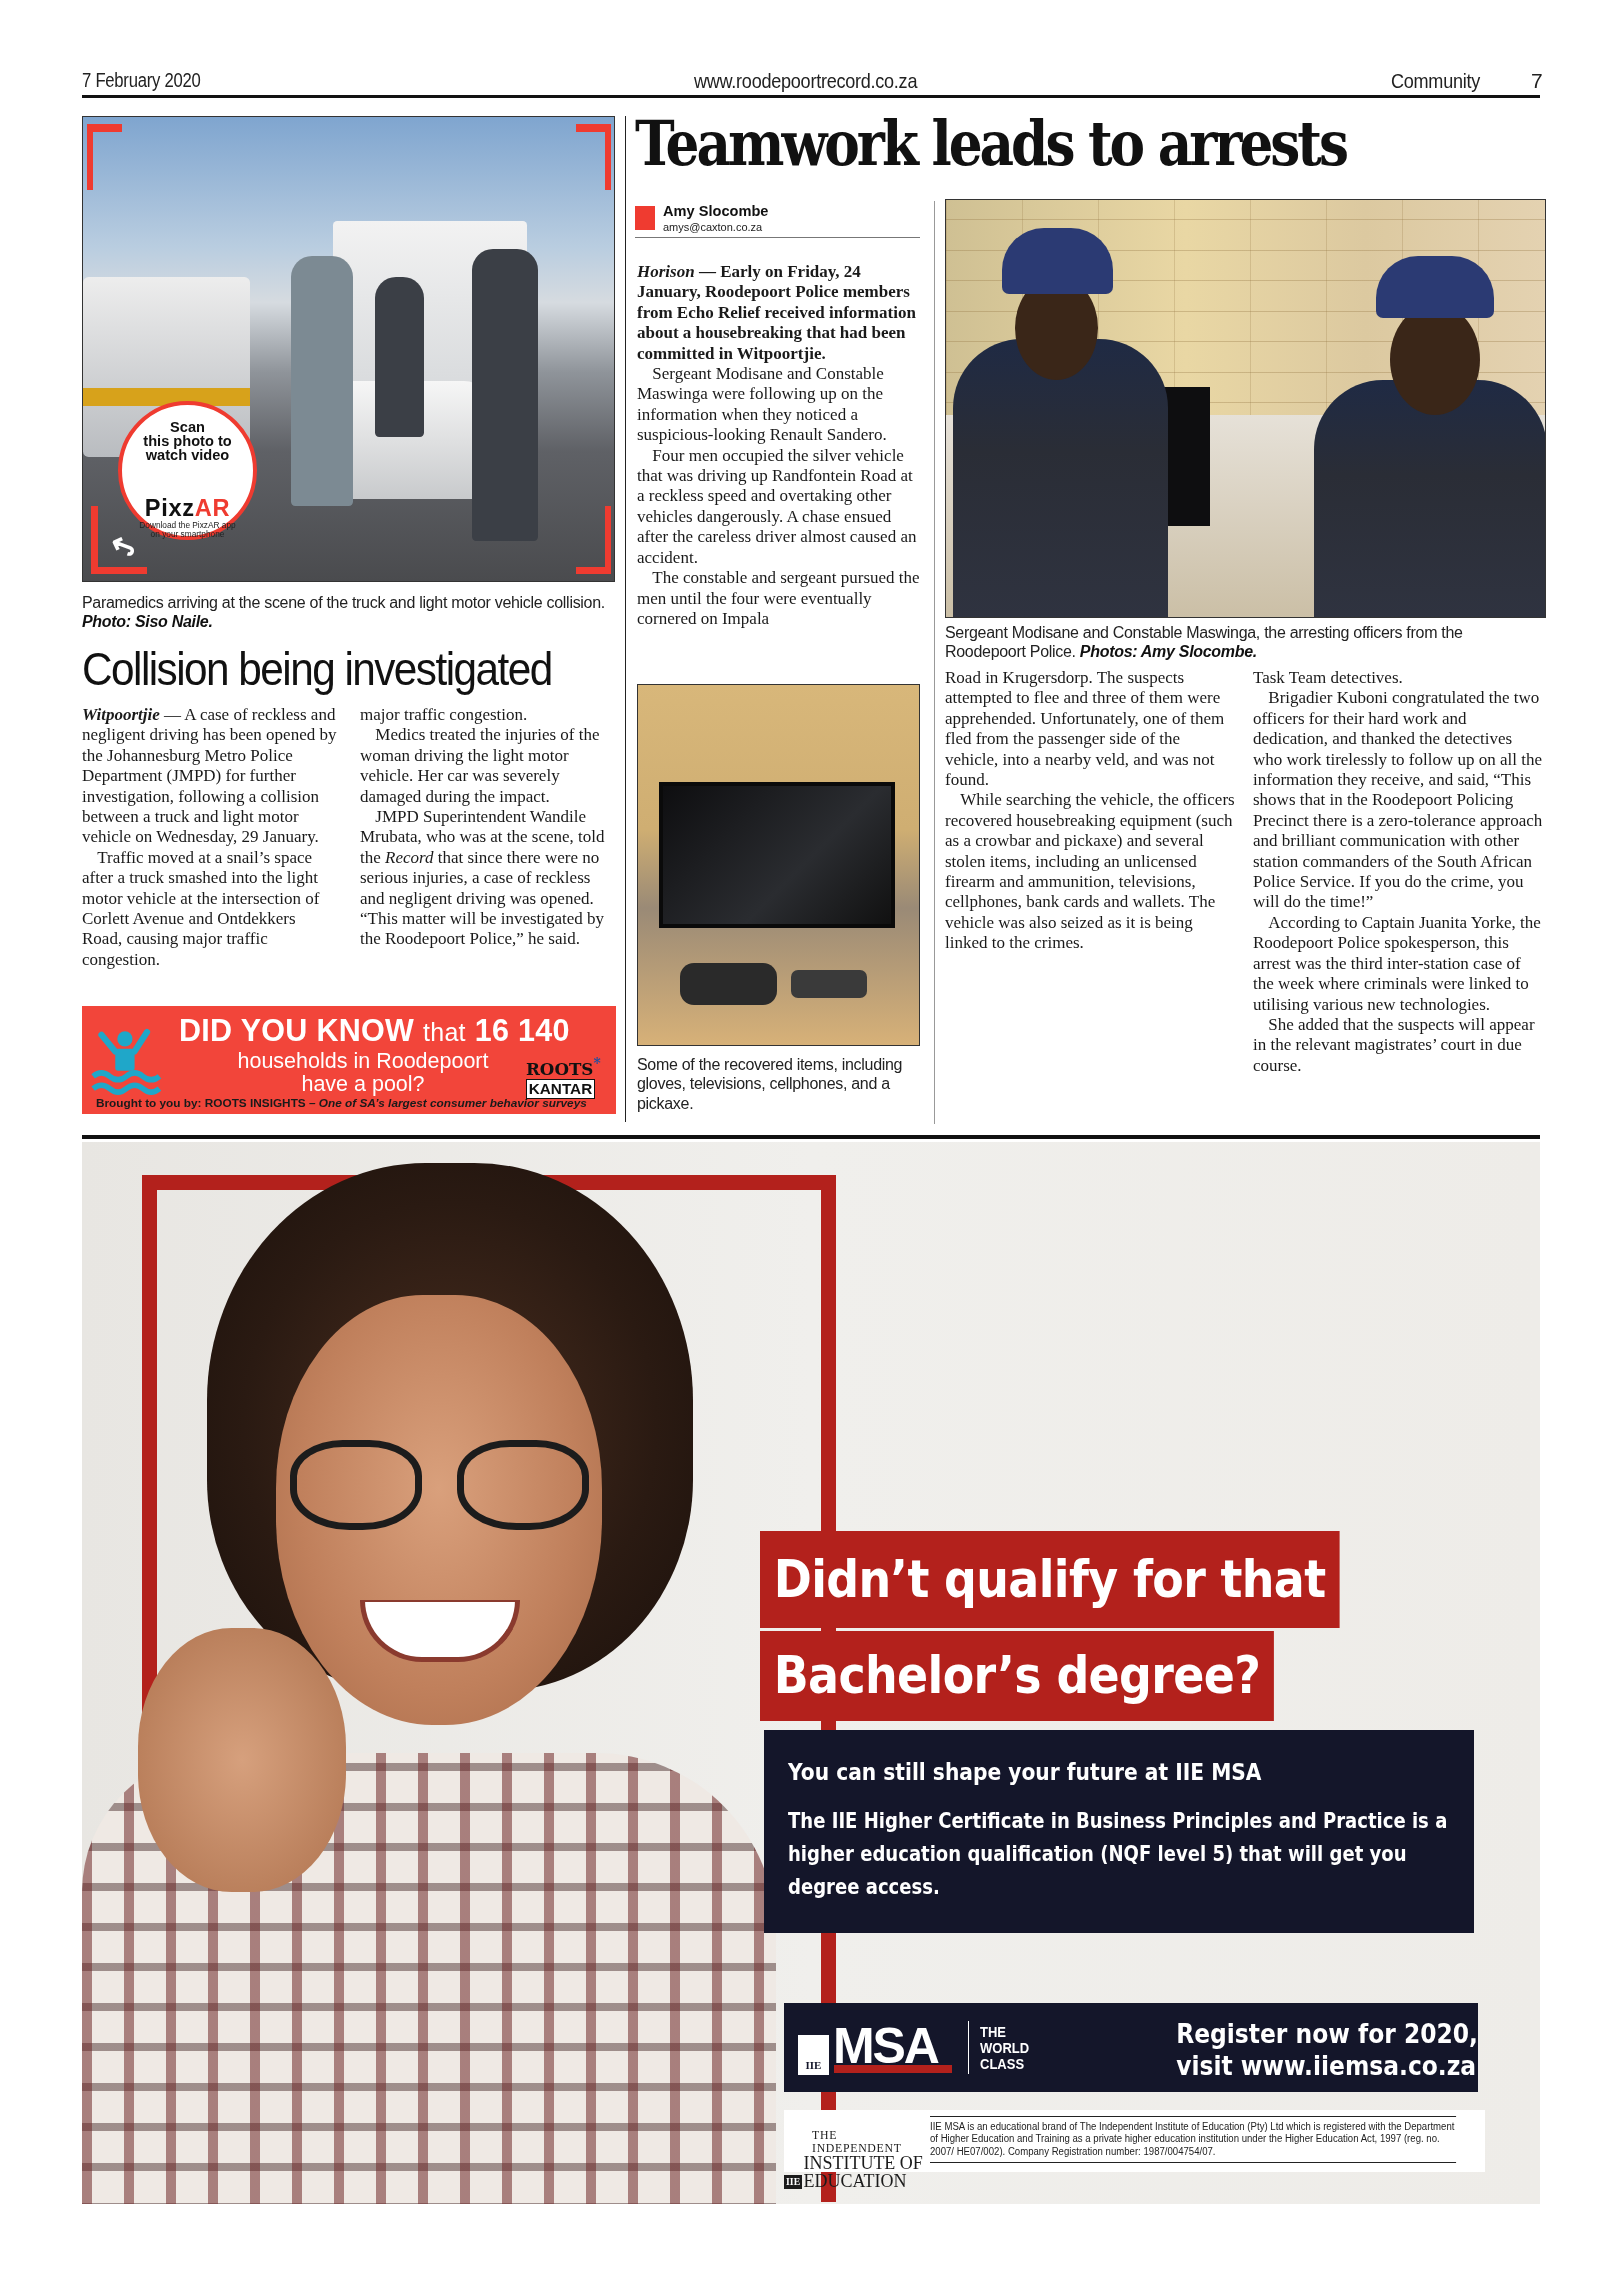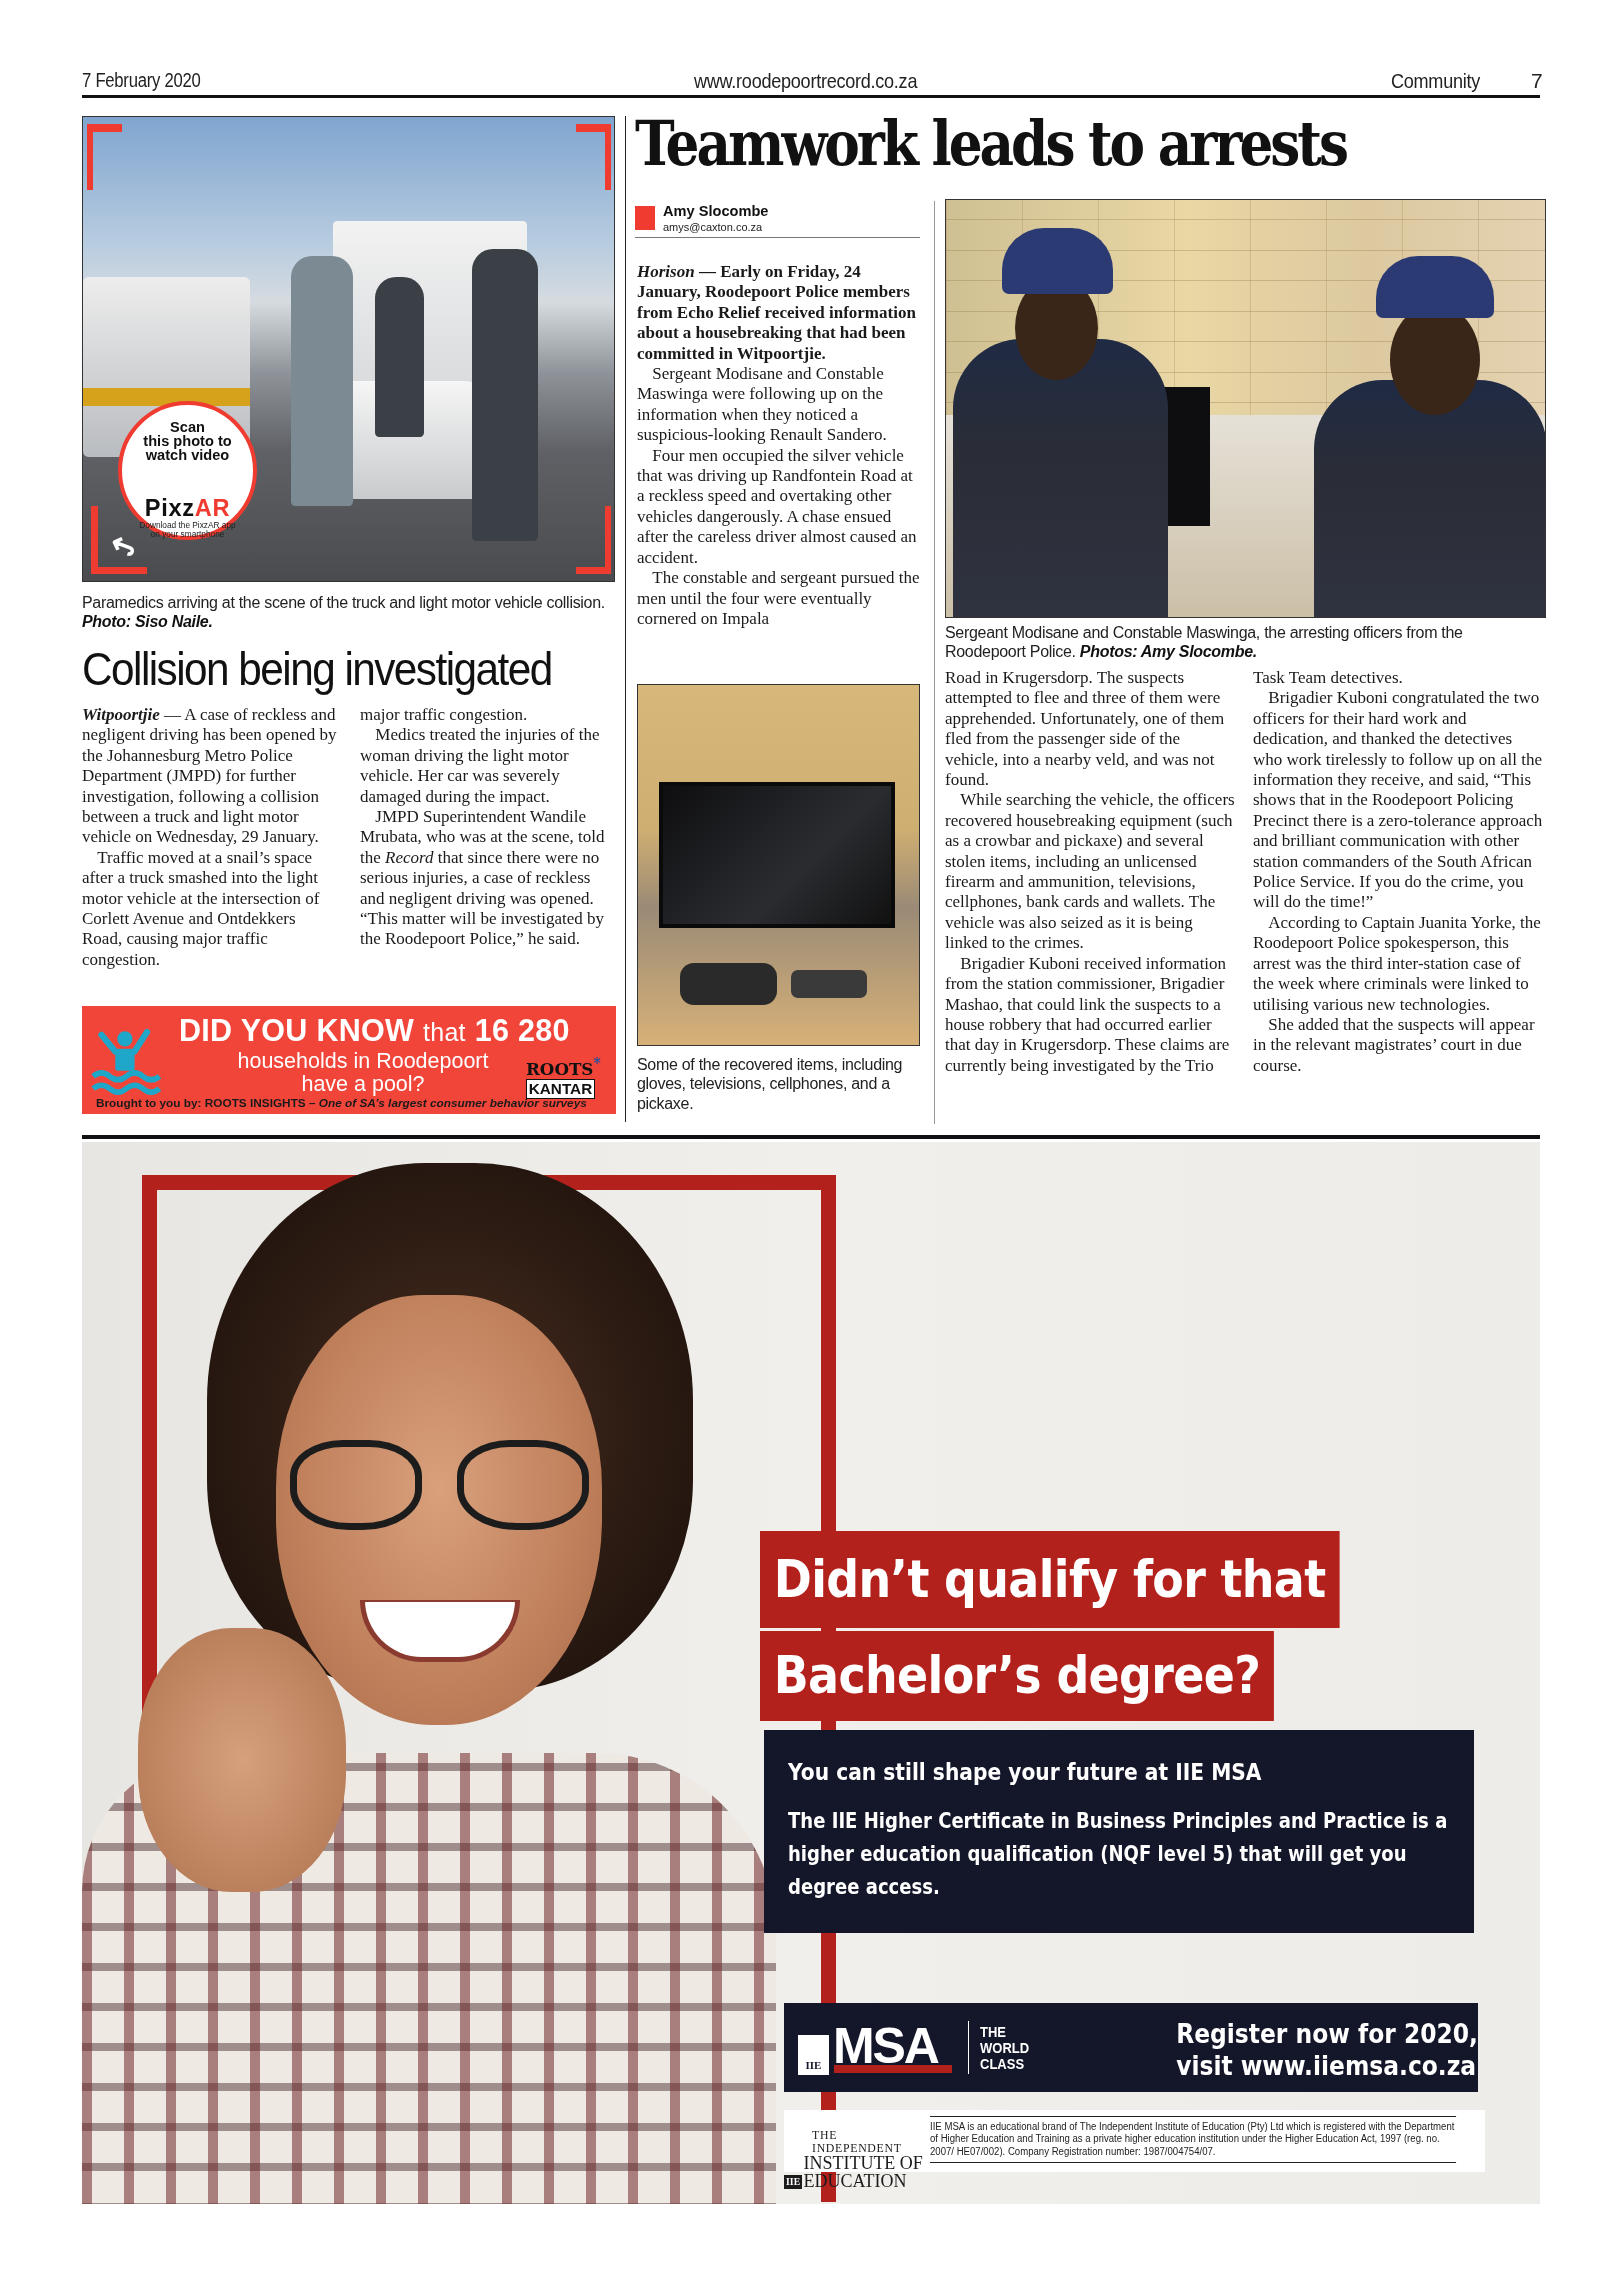--- a/index.html
+++ b/index.html
@@ -186,21 +186,21 @@
 
 <div class="abs dyk">
   <svg class="abs swim-icon" viewBox="0 0 110 110">
     <circle cx="52" cy="26" r="11" fill="#1fa7c9"></circle>
     <rect x="38" y="40" width="28" height="32" rx="4" fill="#1fa7c9"></rect>
     <path d="M38 44 L18 20" stroke="#1fa7c9" stroke-width="9" stroke-linecap="round"></path>
     <path d="M66 44 L84 16" stroke="#1fa7c9" stroke-width="9" stroke-linecap="round"></path>
     <path d="M6 80 q12 -10 24 0 t24 0 t24 0 t24 0" stroke="#1fa7c9" stroke-width="8" fill="none"></path>
     <path d="M6 98 q12 -10 24 0 t24 0 t24 0 t24 0" stroke="#1fa7c9" stroke-width="8" fill="none"></path>
   </svg>
-  <div class="abs dyk-title"><span>DID YOU KNOW</span> <span class="that">that</span> <span>16 280</span></div>
+  <div class="abs dyk-title"><span>DID YOU KNOW</span> <span class="that">that</span> <span>16 140</span></div>
   <div class="abs dyk-l2">
     <div>households in Roodepoort</div>
     <div>have a pool?</div>
   </div>
   <div class="abs roots-logo">
     <div class="roots"><span>ROOTS</span><sup>*</sup></div>
     <div class="kantar">KANTAR</div>
   </div>
   <div class="abs dyk-foot"><span>Brought to you by: ROOTS INSIGHTS – </span><i>One of SA’s largest consumer behavior surveys</i></div>
 </div>
@@ -241,21 +241,20 @@
   <div class="abs face" style="left:444px;top:104px;width:90px;height:111px;"></div>
   <div class="abs cap" style="left:430px;top:56px;width:118px;height:62px;"></div>
 </div>
 <div class="abs caption" style="left:945px;top:623px;width:601px;">
   <span>Sergeant Modisane and Constable Maswinga, the arresting officers from the Roodepoort Police.</span> <b>Photos: Amy Slocombe.</b>
 </div>
 
 <div class="abs col" style="left:945px;top:668px;width:290px;height:458px;overflow:hidden;">
   <p class="first">Road in Krugersdorp. The suspects attempted to flee and three of them were apprehended. Unfortunately, one of them fled from the passenger side of the vehicle, into a nearby veld, and was not found.</p>
   <p>While searching the vehicle, the officers recovered housebreaking equipment (such as a crowbar and pickaxe) and several stolen items, including an unlicensed firearm and ammunition, televisions, cellphones, bank cards and wallets. The vehicle was also seized as it is being linked to the crimes.</p>
-  <p>Brigadier Kuboni received information from the station commissioner, Brigadier Mashao, that could link the suspects to a house robbery that had occurred earlier that day in Krugersdorp. These claims are currently being investigated by the Trio</p>
 </div>
 <div class="abs col" style="left:1253px;top:668px;width:292px;height:458px;overflow:hidden;">
   <p class="first">Task Team detectives.</p>
   <p>Brigadier Kuboni congratulated the two officers for their hard work and dedication, and thanked the detectives who work tirelessly to follow up on all the information they receive, and said, “This shows that in the Roodepoort Policing Precinct there is a zero-tolerance approach and brilliant communication with other station commanders of the South African Police Service. If you do the crime, you will do the time!”</p>
   <p>According to Captain Juanita Yorke, the Roodepoort Police spokesperson, this arrest was the third inter-station case of the week where criminals were linked to utilising various new technologies.</p>
   <p>She added that the suspects will appear in the relevant magistrates’ court in due course.</p>
 </div>
 
 <div class="abs sep"></div>
 

